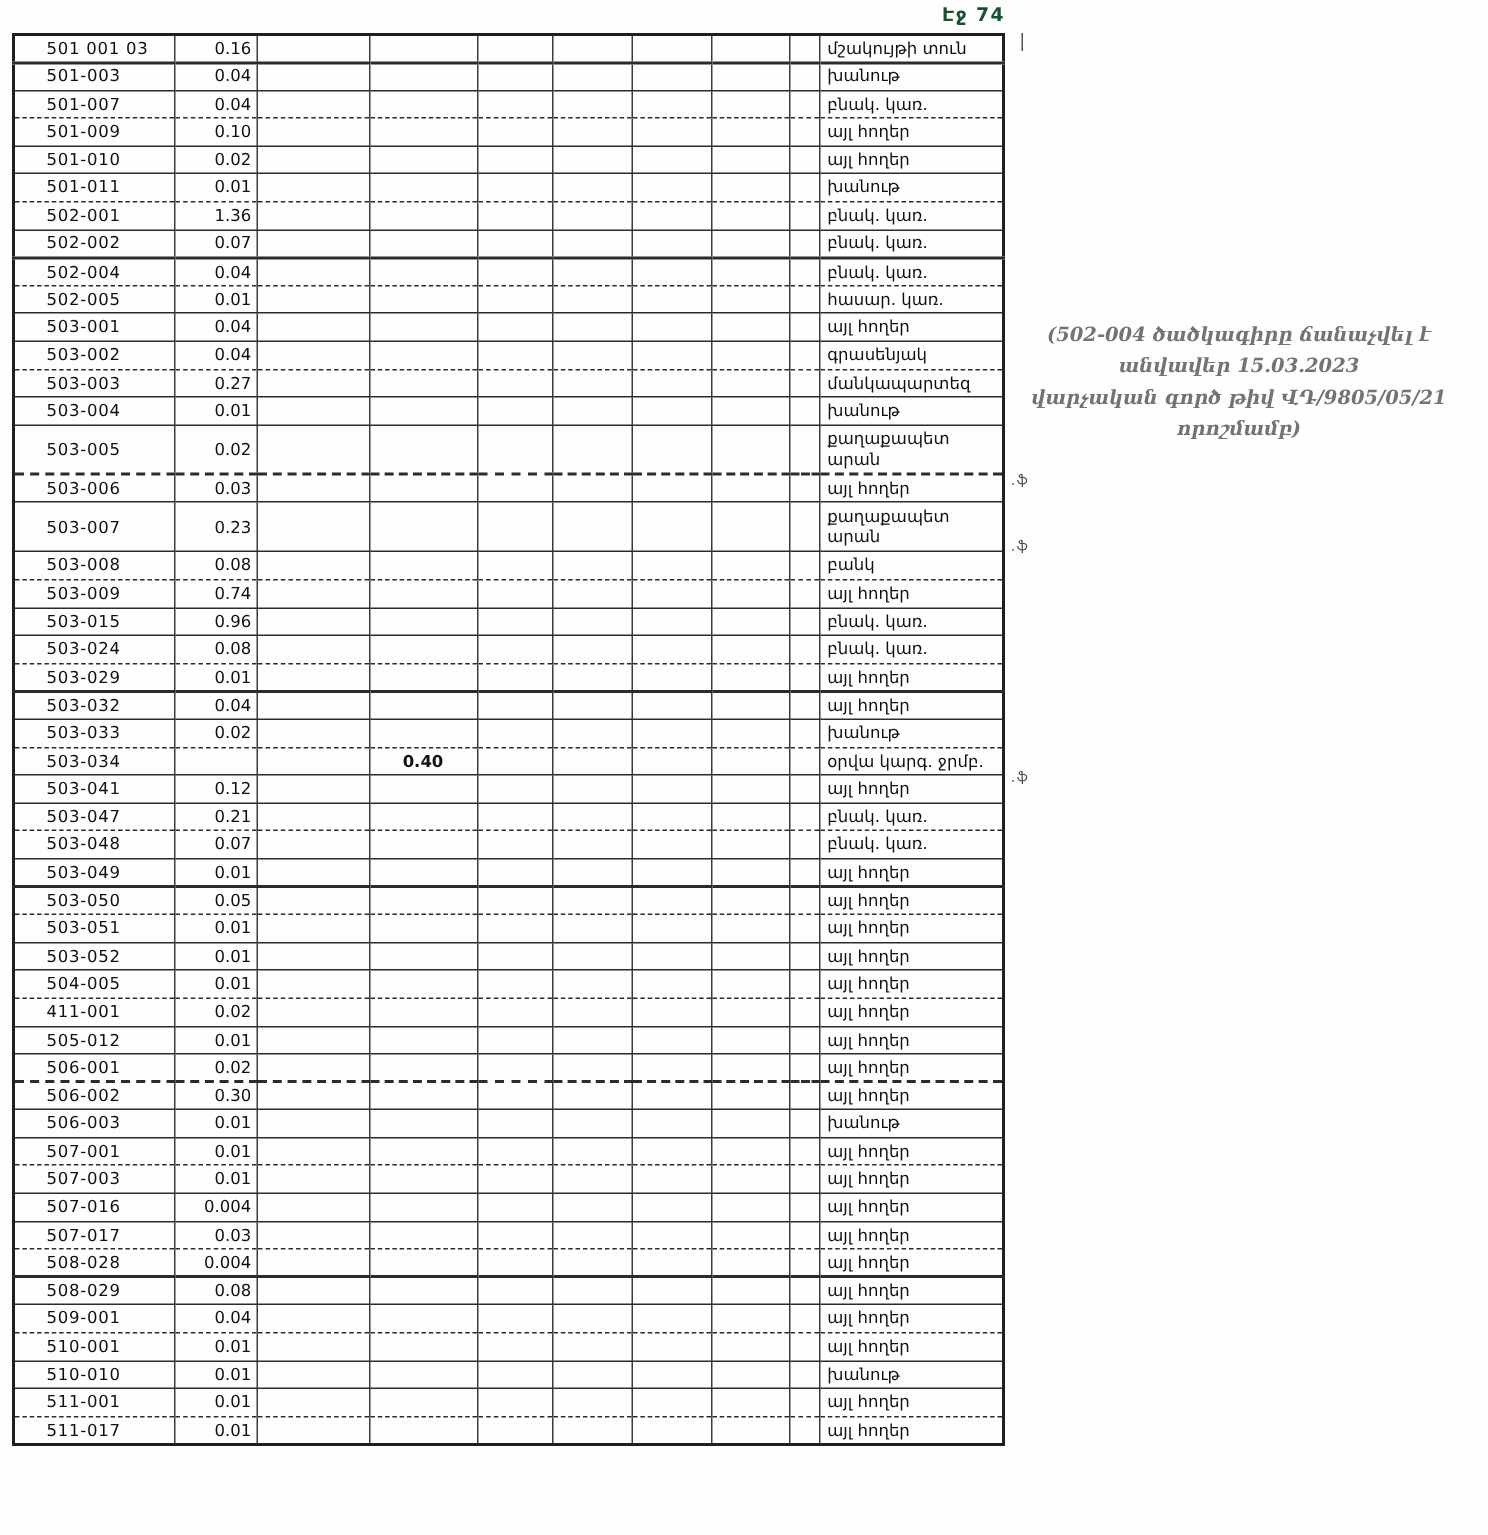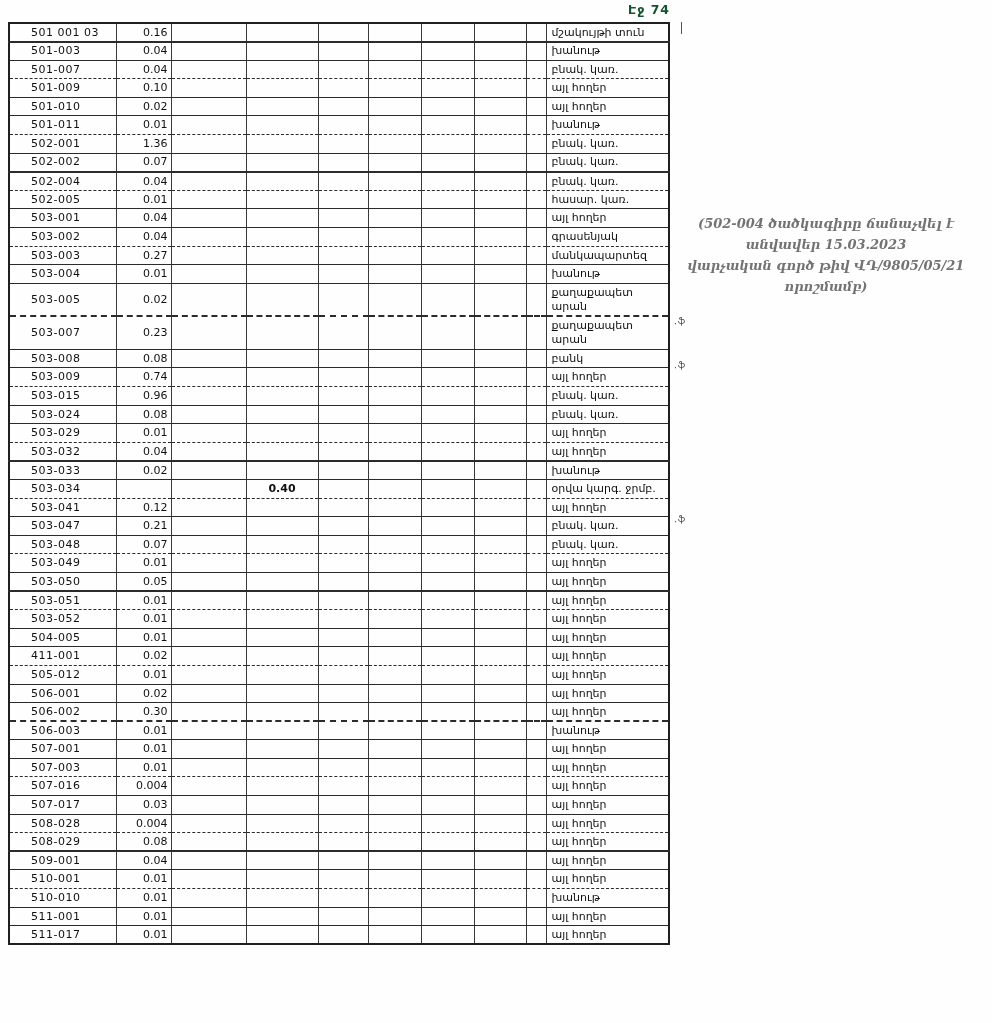--- a/index.html
+++ b/index.html
@@ -260,20 +260,32 @@
           <td class="c2">0.02</td>
           <td class="c3"></td>
           <td class="c4"></td>
           <td class="c5"></td>
           <td class="c6"></td>
           <td class="c7"></td>
           <td class="c8"></td>
           <td class="c9"></td>
           <td class="c10"><span class="wrapword">քաղաքապետարան</span></td>
         </tr>
+        <tr>
+          <td class="c1">503-006</td>
+          <td class="c2">0.03</td>
+          <td class="c3"></td>
+          <td class="c4"></td>
+          <td class="c5"></td>
+          <td class="c6"></td>
+          <td class="c7"></td>
+          <td class="c8"></td>
+          <td class="c9"></td>
+          <td class="c10">այլ հողեր</td>
+        </tr>
         <tr class="tall">
           <td class="c1">503-007</td>
           <td class="c2">0.23</td>
           <td class="c3"></td>
           <td class="c4"></td>
           <td class="c5"></td>
           <td class="c6"></td>
           <td class="c7"></td>
           <td class="c8"></td>
           <td class="c9"></td>

